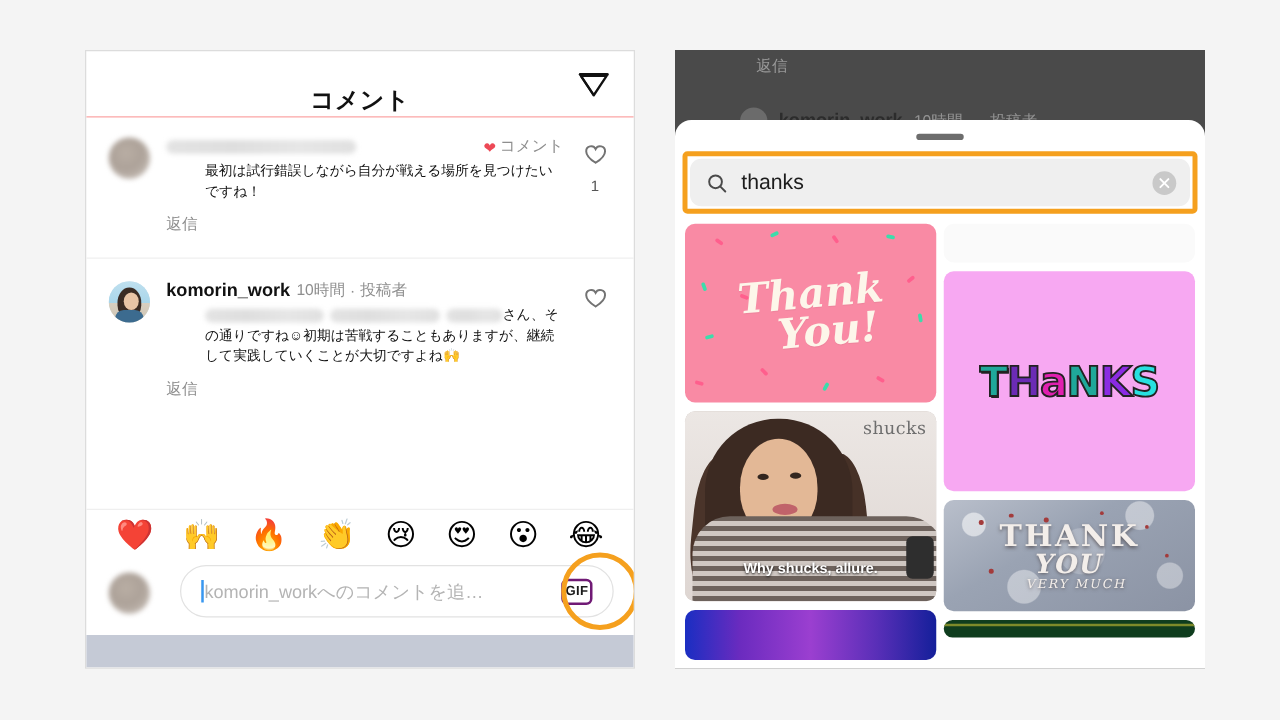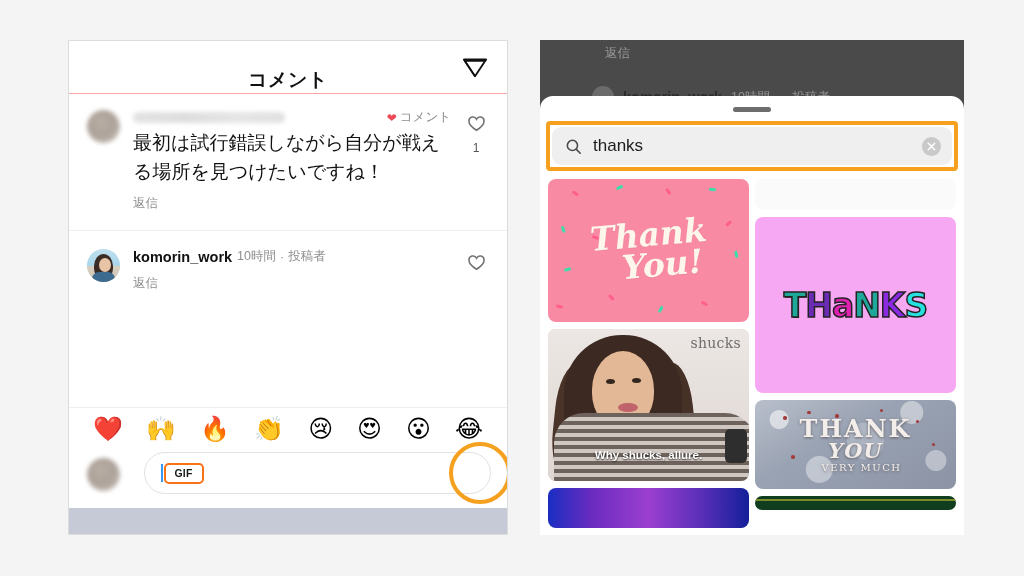--- a/index.html
+++ b/index.html
@@ -58,21 +58,21 @@
   .blurname {
     height: 11px; border-radius: 6px;
     background: linear-gradient(90deg,#e3e3e3,#dedede 35%,#e6e6e6 70%,#e0e0e0);
     filter: blur(2.1px);
   }
   .bn-a { width: 152px; }
   .c-badge { font-size: 12.5px; color: #8e8e8e; margin-left: auto; white-space: nowrap; display:flex; align-items:center; gap:3px; }
   .c-badge .hrt { color: #ed4956; font-size: 12px; }
   .uname { font-size: 14.5px; font-weight: 700; color: #111; }
   .meta { font-size: 12.5px; color: #8e8e8e; margin-left: 5px; }
-  .c-text { font-size: 19px; line-height: 1.5; color: #111; word-break: break-all; }
+  .c-text { font-size: 11px; line-height: 1.5; color: #111; word-break: break-all; margin-left: 31px; }
   .c-text .blurname-inline { display:inline-block; vertical-align: middle; height: 11px; }
   .bn-b { width: 95px; }
   .bn-c { width: 88px; }
   .bn-d { width: 45px; }
   .c-reply { font-size: 12.5px; color: #8e8e8e; margin-top: 9px; margin-bottom: 4px; }
   .c-like { flex: 0 0 auto; width: 34px; text-align: center; padding-top: 6px; }
   .c-like .hicon { width: 19px; height: 19px; display: inline-block; }
   .c-like .cnt { font-size: 12px; color: #555; margin-top: 4px; }
 
   .lp-divider { height: 1px; background: #efefef; margin: 10px 0 0; }
@@ -85,21 +85,21 @@
   .emoji-bar span { line-height: 1; cursor: pointer; }
 
   .input-row { display: flex; align-items: center; padding: 5px 16px 14px 18px; gap: 11px; }
   .input-wrap {
     flex: 1 1 auto; height: 42px; border: 1px solid #e2e2e2; border-radius: 22px;
     display: flex; align-items: center; padding: 0 16px; position: relative;
   }
   .caret { width: 1.5px; height: 18px; background: #3897f0; margin-right: 1px; }
   .ph { font-size: 14.5px; color: #b4b4b4; white-space: nowrap; overflow: hidden; flex:1 1 auto; }
   .gif-badge {
-    flex: 0 0 auto; width: 40px; height: 21px; border: 2px solid #f97316; border-radius: 5px;
+    flex: 0 0 auto; width: 25px; height: 21px; border: 2px solid #701a75; border-radius: 5px;
     display: flex; align-items: center; justify-content: center;
     font-size: 10.5px; font-weight: 700; color: #1a1a1a; letter-spacing: .2px;
   }
   .hl-circle {
     position: absolute; right: -21px; top: 50%; transform: translateY(-50%);
     width: 62px; height: 62px; border-radius: 50%; border: 4px solid #f5a01e;
     pointer-events: none;
   }
   .lp-bottom { height: 26px; flex: 0 0 26px; background: #c5cad6; }
 
@@ -195,21 +195,21 @@
       radial-gradient(circle at 32% 78%, rgba(255,255,255,.40) 0 13px, transparent 14px),
       radial-gradient(circle at 90% 68%, rgba(255,255,255,.38) 0 10px, transparent 11px),
       radial-gradient(circle at 55% 46%, rgba(200,205,215,.45) 0 18px, transparent 19px);
   }
   .t-winter .berry { position:absolute; width:3.5px; height:3.5px; border-radius:50%; background:#a33b3b; }
   .t-winter .wtxt { position:absolute; inset:0; display:flex; flex-direction:column;
     align-items:center; justify-content:center; color:#f3eeea;
     font-family:"DejaVu Serif", serif; line-height:1; text-shadow:0 1px 3px rgba(60,50,50,.6); }
   .t-winter .w1 { font-size:24px; font-weight:700; letter-spacing:2px; }
   .t-winter .w2 { font-size:21px; font-style:italic; font-weight:700; margin-top:-1px; letter-spacing:1px; }
-  .t-winter .w3 { font-size:10px; letter-spacing:1.5px; margin-top:2px;margin-left:12px; }
+  .t-winter .w3 { font-size:10px; font-style:italic; letter-spacing:1.5px; margin-top:2px;margin-left:12px; }
 
   
   .t-purple { background: linear-gradient(90deg,#1a2ec2 0%,#6b2bbf 22%,#9b3fd0 50%,#5a2fb8 76%,#141f9a 100%); }
   .t-green { background: #0f3d1e; position: relative; }
   .t-green .gline { position:absolute; left:0; right:0; top:3px; height:2px; background:#7d8a2a; }
 </style>
 </head>
 <body>
 
 <div class="stage">
@@ -257,20 +257,21 @@
           <span class="ph-face"></span>
           <span class="ph-body"></span>
         </div>
         <div class="c-main">
           <div class="c-line1">
             <span class="uname">komorin_work</span>
             <span class="meta">10時間</span>
             <span class="meta" style="margin-left:4px">·</span>
             <span class="meta" style="margin-left:4px">投稿者</span>
           </div>
+          <div class="c-text"><span class="blurname blurname-inline bn-b"></span><span class="blurname blurname-inline bn-c" style="margin-left:5px"></span><span class="blurname blurname-inline bn-d" style="margin-left:5px"></span><span>さん、その通りですね</span><span>☺</span><span>初期は苦戦することもありますが、継続して実践していくことが大切ですよね</span><span>🙌</span></div>
           <div class="c-reply">返信</div>
         </div>
         <div class="c-like">
           <svg class="hicon" viewBox="0 0 24 24" fill="none" stroke="#737373" stroke-width="2">
             <path d="M12 20.5 C5 16 2.5 12.5 2.5 9 A5 5 0 0 1 12 6.6 A5 5 0 0 1 21.5 9 C21.5 12.5 19 16 12 20.5Z"></path>
           </svg>
         </div>
       </div>
 
     </div>
@@ -283,20 +284,21 @@
       <span>😢</span>
       <span>😍</span>
       <span>😮</span>
       <span>😂</span>
     </div>
 
     <div class="input-row">
       <div class="avatar blur"></div>
       <div class="input-wrap">
         <span class="caret"></span>
+        <span class="ph">komorin_workへのコメントを追…</span>
         <span class="gif-badge">GIF</span>
         <span class="hl-circle"></span>
       </div>
     </div>
 
     <div class="lp-bottom"></div>
   </div>
 
   <div class="phone-right">
 

